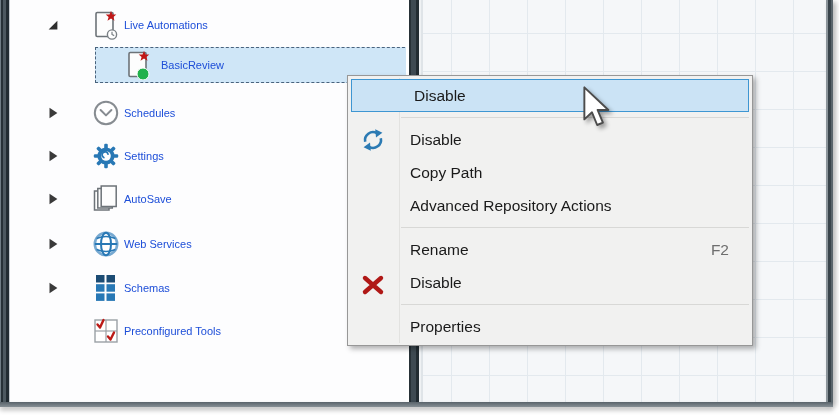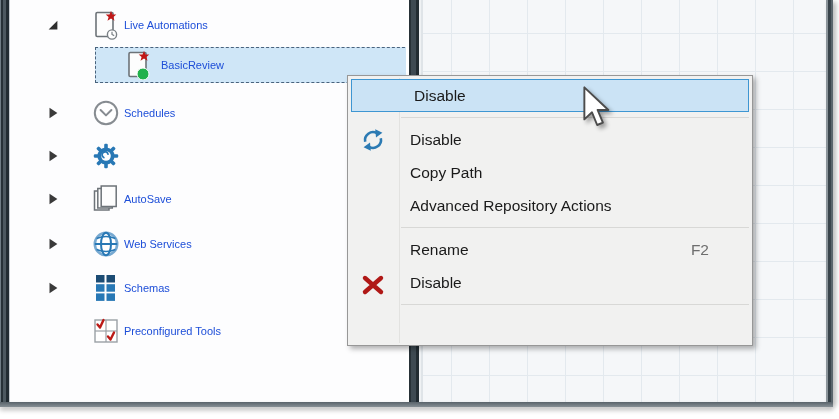--- a/index.html
+++ b/index.html
@@ -33,21 +33,21 @@
     background-image:linear-gradient(#e3e9ee 1px,transparent 1px),linear-gradient(90deg,#e3e9ee 1px,transparent 1px);
     background-size:38px 38px;background-position:28px 33px;}
 
   
   .menu{position:absolute;left:347px;top:75px;width:406px;height:271px;box-sizing:border-box;
     background:#f1f1f0;border:1px solid #979797;box-shadow:3px 3px 5px rgba(0,0,0,.30);
     z-index:20;padding-top:3px;}
   .menu::before{content:"";position:absolute;left:51px;top:2px;bottom:2px;width:1px;background:#e2e2e0;}
   .mi{position:relative;height:33px;display:flex;align-items:center;padding-left:62px;
       font-size:15.5px;color:#1a1a1a;box-sizing:border-box;}
-  .mi .shortcut{margin-left:auto;padding-right:43px;color:#6e6e6e;}
+  .mi .shortcut{margin-left:auto;padding-right:23px;color:#6e6e6e;}
   .mi.hl{height:33px;margin:0 3px;background:#cbe3f5;border:1px solid #3e96d2;z-index:2;}
   .msep{height:1px;background:#d8d8d6;margin:5px 3px 5px 53px;}
   .gicon{position:absolute;width:24px;height:24px;}
   .gicon.refresh{left:13px;top:52px;}
   .gicon.delete{left:13px;top:197px;}
 
   .cursor{position:absolute;left:583px;top:86px;width:30px;height:45px;z-index:30;
           filter:drop-shadow(3px 3px 2px rgba(0,0,0,.35));}
 </style>
 </head>
@@ -106,20 +106,21 @@
             <rect x="12.2" y="2.8" width="3.6" height="6" rx="1.2" transform="rotate(90 14 15)"></rect>
             <rect x="12.2" y="2.8" width="3.6" height="6" rx="1.2" transform="rotate(135 14 15)"></rect>
             <rect x="12.2" y="21.2" width="3.6" height="6" rx="1.2" transform="rotate(45 14 15)"></rect>
             <rect x="12.2" y="21.2" width="3.6" height="6" rx="1.2" transform="rotate(90 14 15)"></rect>
             <rect x="12.2" y="21.2" width="3.6" height="6" rx="1.2" transform="rotate(135 14 15)"></rect>
           </g>
         </g>
         <circle cx="14" cy="15" r="4.8" fill="#ffffff"></circle>
         <path d="M11.8,16.5 a3,3 0 1 1 4.2,-3.4" fill="none" stroke="#2878b5" stroke-width="1.8" stroke-linecap="round"></path>
       </svg>
+      <span class="tlabel">Settings</span>
     </div>
 
     <div class="tree-row" style="top:182px;padding-left:48px;">
       <svg class="tri" viewBox="0 0 16 16">
         <polygon points="4,2 13,8 4,14" fill="#3a3a3a"></polygon>
       </svg>
       <svg class="ticon" viewBox="0 0 28 30">
         <rect x="2.5" y="7" width="14.5" height="19" fill="#fdfdfd" stroke="#6d7378" stroke-width="1.5"></rect>
         <rect x="5.8" y="4.5" width="14.5" height="19.5" fill="#fdfdfd" stroke="#6d7378" stroke-width="1.5"></rect>
         <rect x="9.2" y="2" width="15" height="20.5" fill="#fdfdfd" stroke="#6d7378" stroke-width="1.5"></rect>
@@ -198,20 +199,23 @@
     <div class="mi">
       <span>Rename</span>
       <span class="shortcut">F2</span>
     </div>
     <div class="mi">
       <span>Disable</span>
     </div>
 
     <div class="msep"></div>
 
+    <div class="mi">
+      <span>Properties</span>
+    </div>
 
     <svg class="gicon refresh" viewBox="0 0 24 24">
       <g stroke="#2b7ab3" stroke-width="2.6" fill="none">
         <path d="M4.2,13.8 A8,8 0 0 1 16.0,5.2"></path>
         <path d="M19.8,10.2 A8,8 0 0 1 8.0,18.8"></path>
       </g>
       <polygon points="14.2,1.2 21.4,4.8 15.0,9.4" fill="#2b7ab3"></polygon>
       <polygon points="9.8,22.8 2.6,19.2 9.0,14.6" fill="#2b7ab3"></polygon>
     </svg>
     <svg class="gicon delete" viewBox="0 0 24 24">

